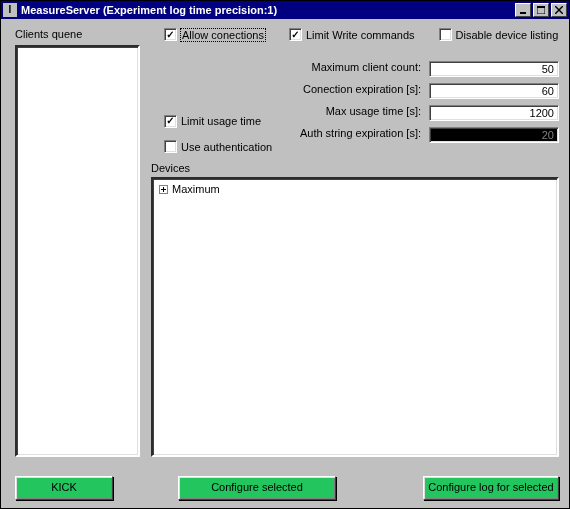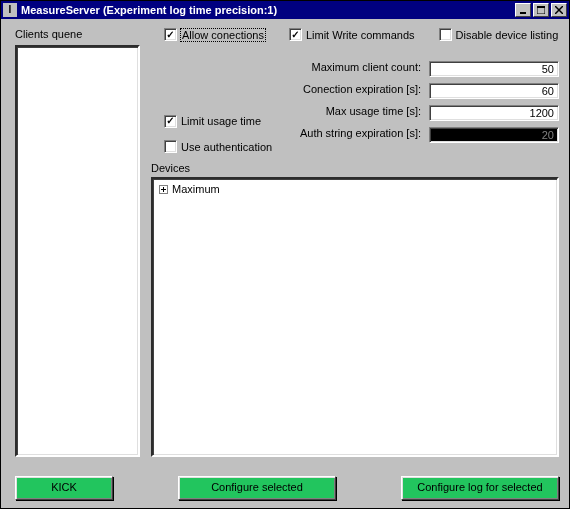--- a/index.html
+++ b/index.html
@@ -253,18 +253,18 @@
         <span>Maximum</span>
       </div>
     </div>
 
     <div class="btn" style="position:absolute; left:14px; bottom:8px; width:98px;">
       <span>KICK</span>
     </div>
     <div class="btn" style="position:absolute; left:177px; bottom:8px; width:158px;">
       <span>Configure selected</span>
     </div>
-    <div class="btn" style="position:absolute; right:10px; bottom:8px; width:158px;">
+    <div class="btn" style="position:absolute; right:10px; bottom:8px; width:136px;">
       <span>Configure log for selected</span>
     </div>
 
   </div>
 </div>
 
 </body></html>

